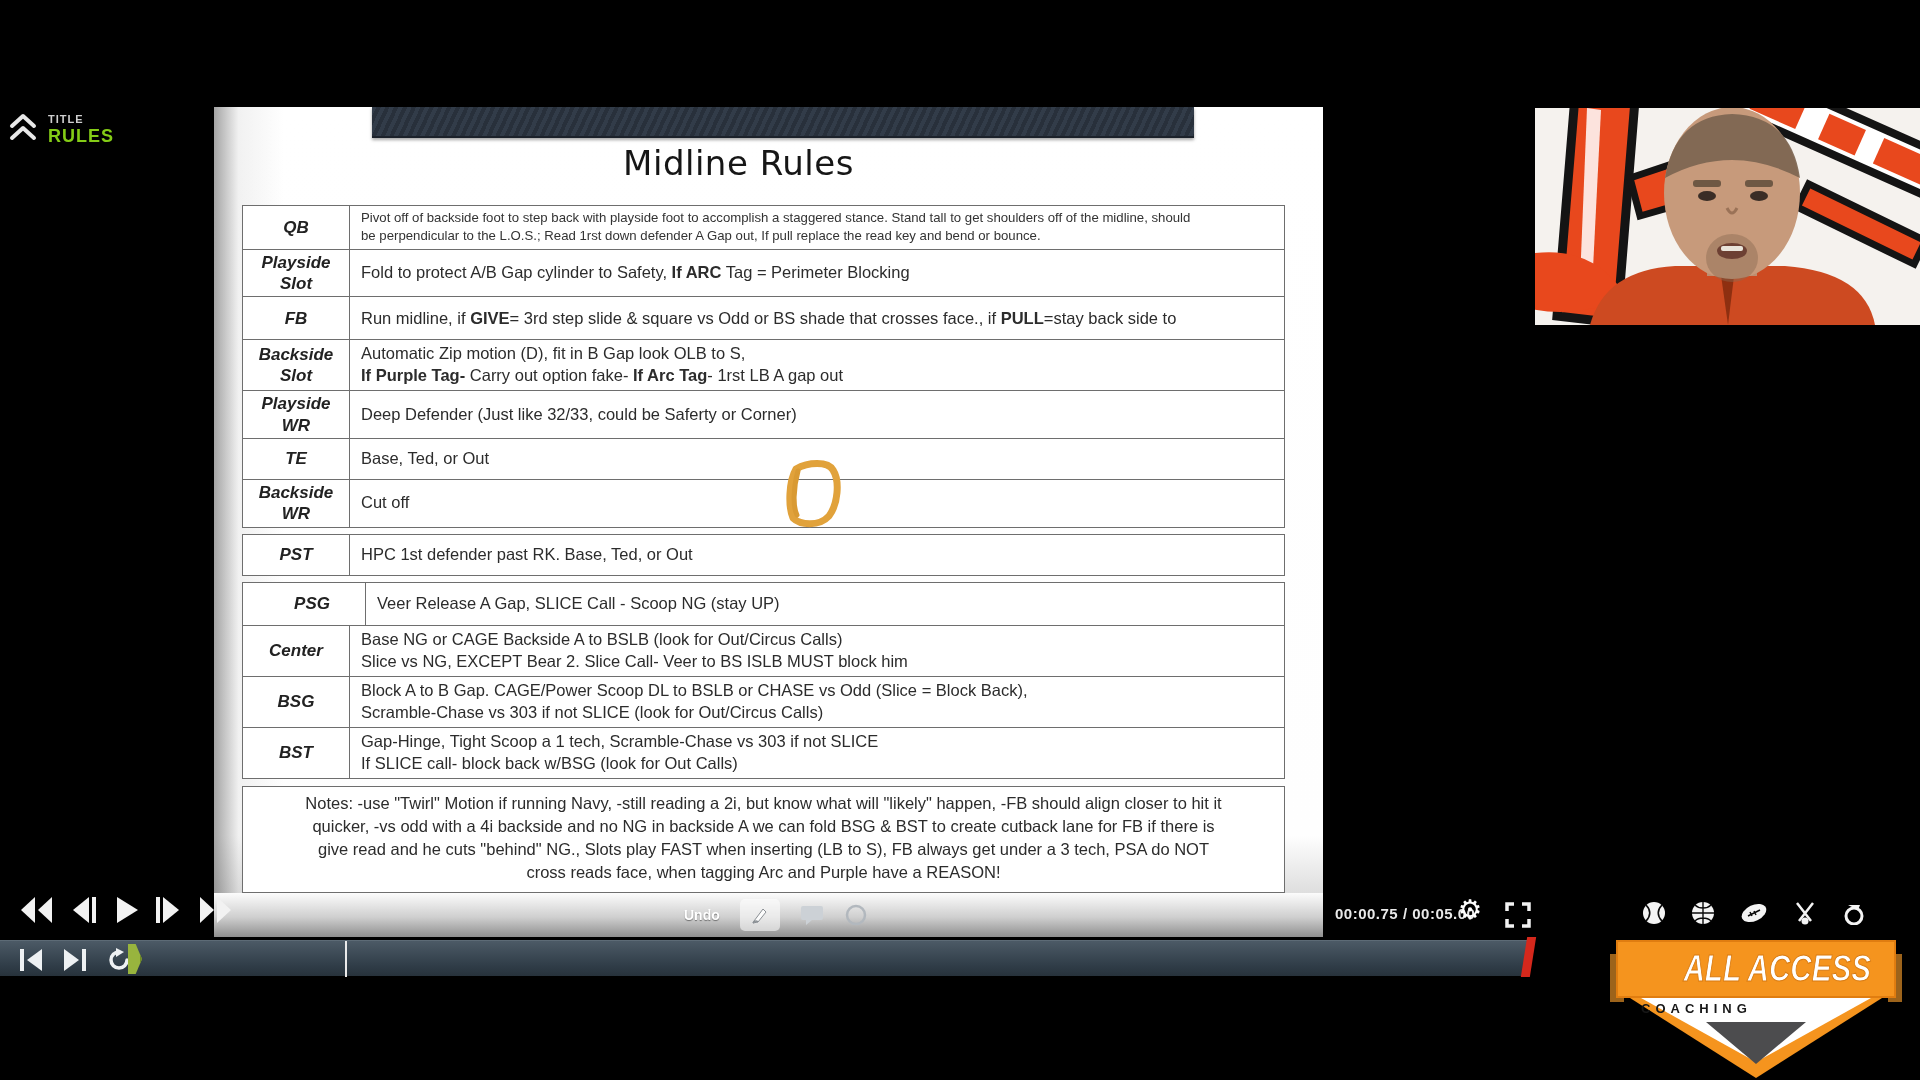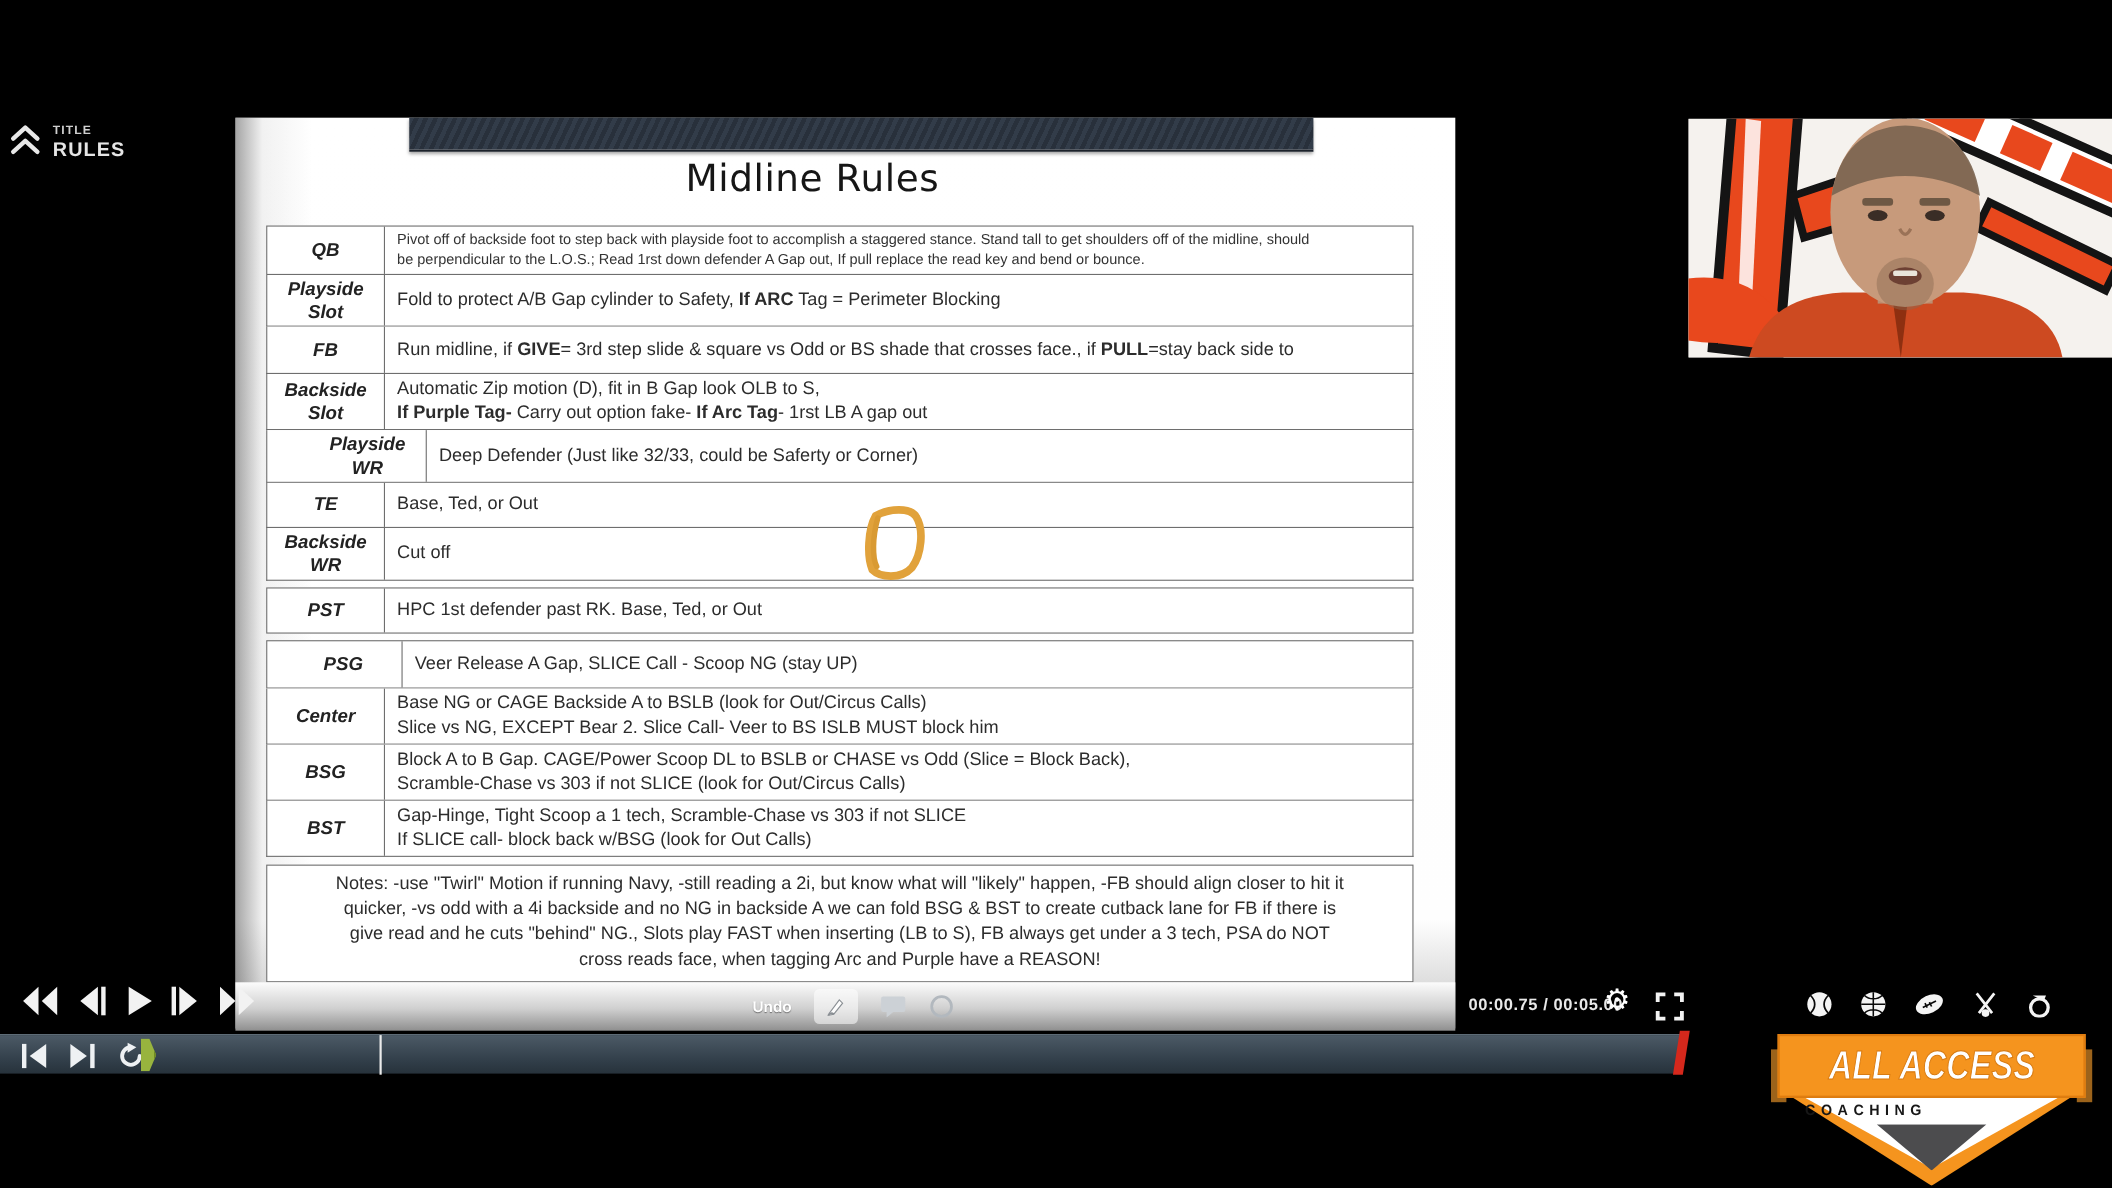--- a/index.html
+++ b/index.html
@@ -6,21 +6,21 @@
   html,body { background:#000; }
   #stage {
     position:relative; width:1920px; height:1080px; background:#000;
     overflow:hidden; font-family:"Liberation Sans", sans-serif;
   }
 
   
   .title-block { position:absolute; left:8px; top:112px; display:flex; align-items:center; gap:10px; }
   .title-texts { display:flex; flex-direction:column; line-height:1; }
   .title-small { font-size:11px; font-weight:bold; color:#cfcfcf; letter-spacing:1px; }
-  .title-big   { font-size:18px; font-weight:bold; color:#e5e5e5; letter-spacing:1px; margin-top:2px;
+  .title-big   { font-size:18px; font-weight:bold; color:#84cc16; letter-spacing:1px; margin-top:2px;
                  text-shadow:0 1px 2px rgba(0,0,0,.8); }
 
   
   .slide {
     position:absolute; left:214px; top:107px; width:1109px; height:828px;
     background:linear-gradient(180deg,#ffffff 0%,#fefefe 88%,#d9d9d9 96%,#9a9a9a 100%);
   }
   .slide::before { 
     content:""; position:absolute; left:0; top:0; bottom:0; width:70px;
     background:linear-gradient(90deg, rgba(90,90,90,.55), rgba(200,200,200,.25) 35%, rgba(255,255,255,0));
@@ -99,21 +99,21 @@
   .sports-row span { cursor:pointer; display:flex; }
 
   
   .webcam { position:absolute; left:1535px; top:108px; width:385px; height:217px; background:#f5f3f0; overflow:hidden; }
 
   
   .logo { position:absolute; left:1610px; top:938px; width:292px; height:142px; }
   .logo-wing { position:absolute; top:16px; width:14px; height:48px; background:#9c631b; }
   .logo-wing.l { left:0; } .logo-wing.r { right:0; }
   .logo-banner { position:absolute; left:6px; top:2px; width:280px; height:58px; background:#f5941e;
-                 border:2px solid #e07d10; display:flex; align-items:center; justify-content:center; }
+                 border:2px solid #e07d10; display:flex; align-items:center; justify-content:flex-end; }
   .logo-line1 { font-size:37px; font-weight:bold; font-style:italic; color:#fff; white-space:nowrap;
                 transform:scaleX(.8); letter-spacing:0; -webkit-text-stroke:1px #d87a10; }
   .logo-pennant-o { position:absolute; left:20px; top:60px; width:252px; height:80px; background:#f5941e;
                     clip-path:polygon(0 0,100% 0,50% 100%); }
   .logo-pennant-w { position:absolute; left:31px; top:60px; width:230px; height:64px; background:#fff;
                     clip-path:polygon(0 0,100% 0,50% 100%); }
   .logo-line2 { position:absolute; left:31px; top:63px; width:230px; font-size:13px;
                 letter-spacing:5px; color:#171717; font-weight:bold; transform:scaleY(1.05); }
   .logo-tri { position:absolute; left:96px; top:84px; width:100px; height:42px; background:#4c4c4e;
               clip-path:polygon(0 0,100% 0,50% 100%); }
@@ -161,21 +161,21 @@
               <div><span>Run midline, if </span><span class="bld">GIVE</span><span>= 3rd step slide &amp; square vs Odd or BS shade that crosses face., if </span><span class="bld">PULL</span><span>=stay back side to</span></div>
             </div>
           </div>
           <div class="t-row" style="min-height: 47px;">
             <div class="t-pos">Backside Slot</div>
             <div class="t-rule">
               <div><span>Automatic Zip motion (D), fit in B Gap look OLB to S,</span></div>
               <div><span class="bld">If Purple Tag-</span><span> Carry out option fake- </span><span class="bld">If Arc Tag</span><span>- 1rst LB A gap out</span></div>
             </div>
           </div>
-          <div class="t-row" style="min-height: 45px; padding-left: 38px;">
+          <div class="t-row" style="min-height: 45px;">
             <div class="t-pos">Playside WR</div>
             <div class="t-rule">
               <div><span>Deep Defender (Just like 32/33, could be Saferty or Corner)</span></div>
             </div>
           </div>
           <div class="t-row" style="min-height: 41px;">
             <div class="t-pos">TE</div>
             <div class="t-rule">
               <div><span>Base, Ted, or Out</span></div>
             </div>

